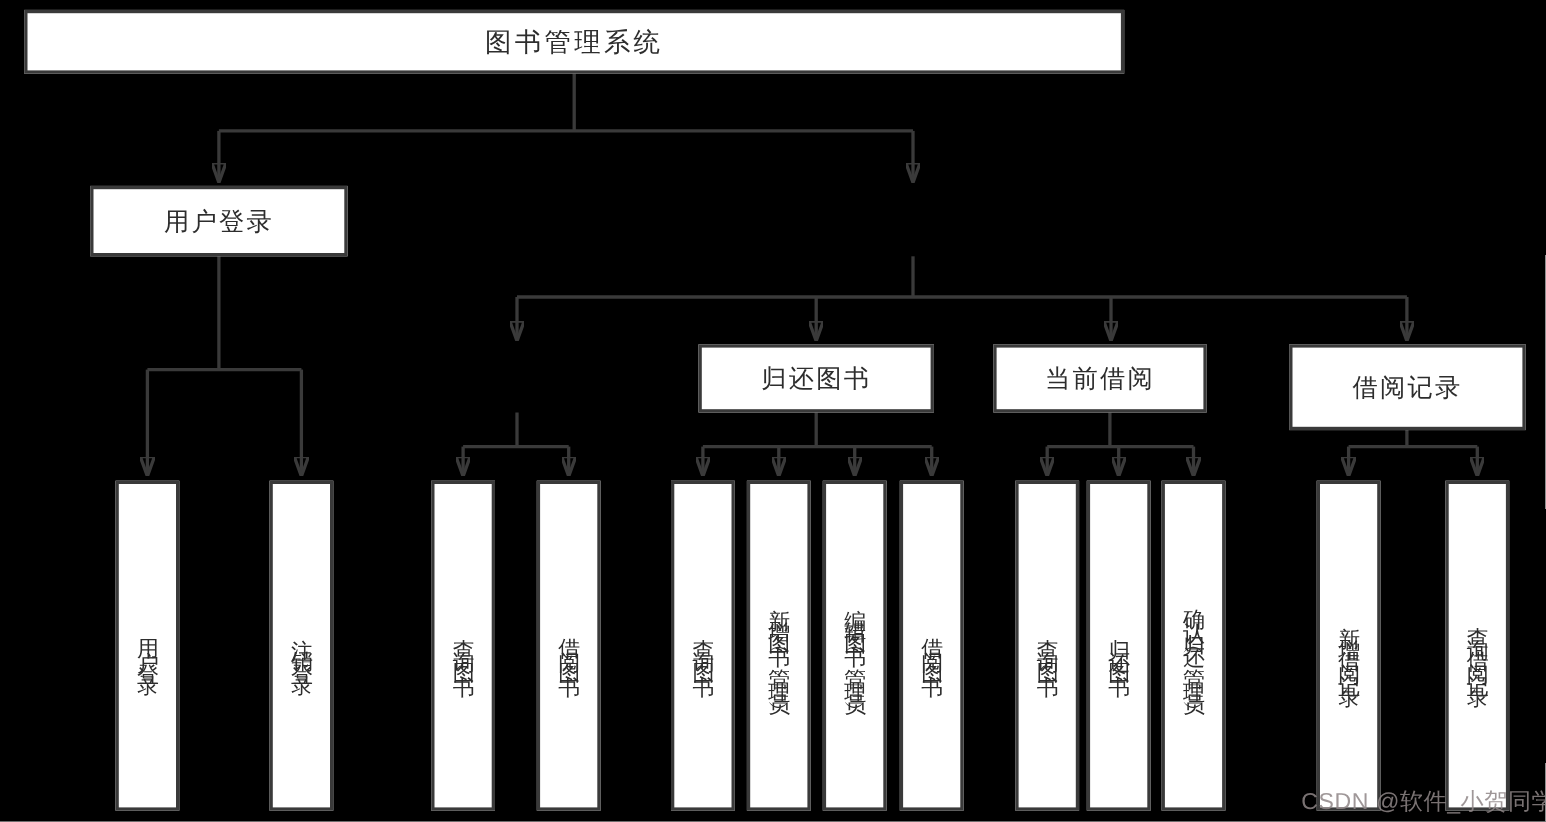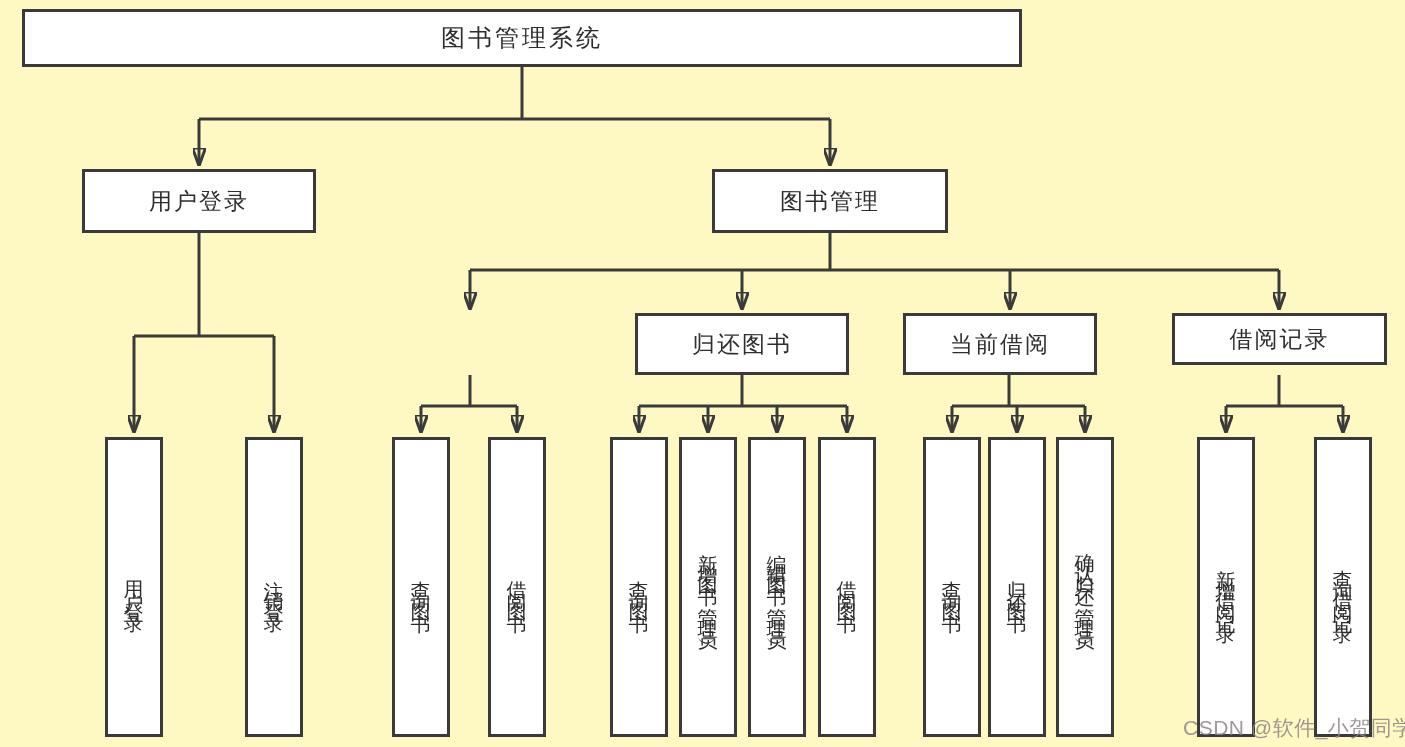--- a/index.html
+++ b/index.html
@@ -5,21 +5,21 @@
   html, body {
     margin: 0;
     padding: 0;
     background: #ffffff;
     font-family: "Liberation Sans", sans-serif;
   }
   .canvas {
     position: relative;
     width: 1405px;
     height: 747px;
-    background: #fef9c3;
+    background: #000000;
     overflow: hidden;
   }
   .connectors {
     position: absolute;
     left: 0;
     top: 0;
     width: 1405px;
     height: 747px;
   }
   .connectors path {
@@ -121,25 +121,24 @@
 
     <path d="M1279 375 V406"></path>
     <path d="M1226 406 H1343"></path>
     <path d="M1226 406 V432" marker-end="url(#arrowhead)"></path>
     <path d="M1343 406 V432" marker-end="url(#arrowhead)"></path>
   </svg>
 
   <div class="node root-label" style="left:22px; top:9px; width:1000px; height:58px;">图书管理系统</div>
 
   <div class="node h-label" style="left:82px; top:169px; width:234px; height:64px;">用户登录</div>
-  <div class="node h-label" style="left:712px; top:169px; width:236px; height:64px;">图书管理</div>
 
   <div class="node h-label" style="left:635px; top:313px; width:214px; height:62px;">归还图书</div>
   <div class="node h-label" style="left:903px; top:313px; width:194px; height:62px;">当前借阅</div>
-  <div class="node h-label" style="left:1172px; top:313px; width:215px; height:52px;">借阅记录</div>
+  <div class="node h-label" style="left:1172px; top:313px; width:215px; height:78px;">借阅记录</div>
 
   <div class="node leaf" style="left:105px;">
     <span class="v-text">用户登录</span>
   </div>
   <div class="node leaf" style="left:245px;">
     <span class="v-text">注销登录</span>
   </div>
 
   <div class="node leaf" style="left:392px;">
     <span class="v-text">查询图书</span>

